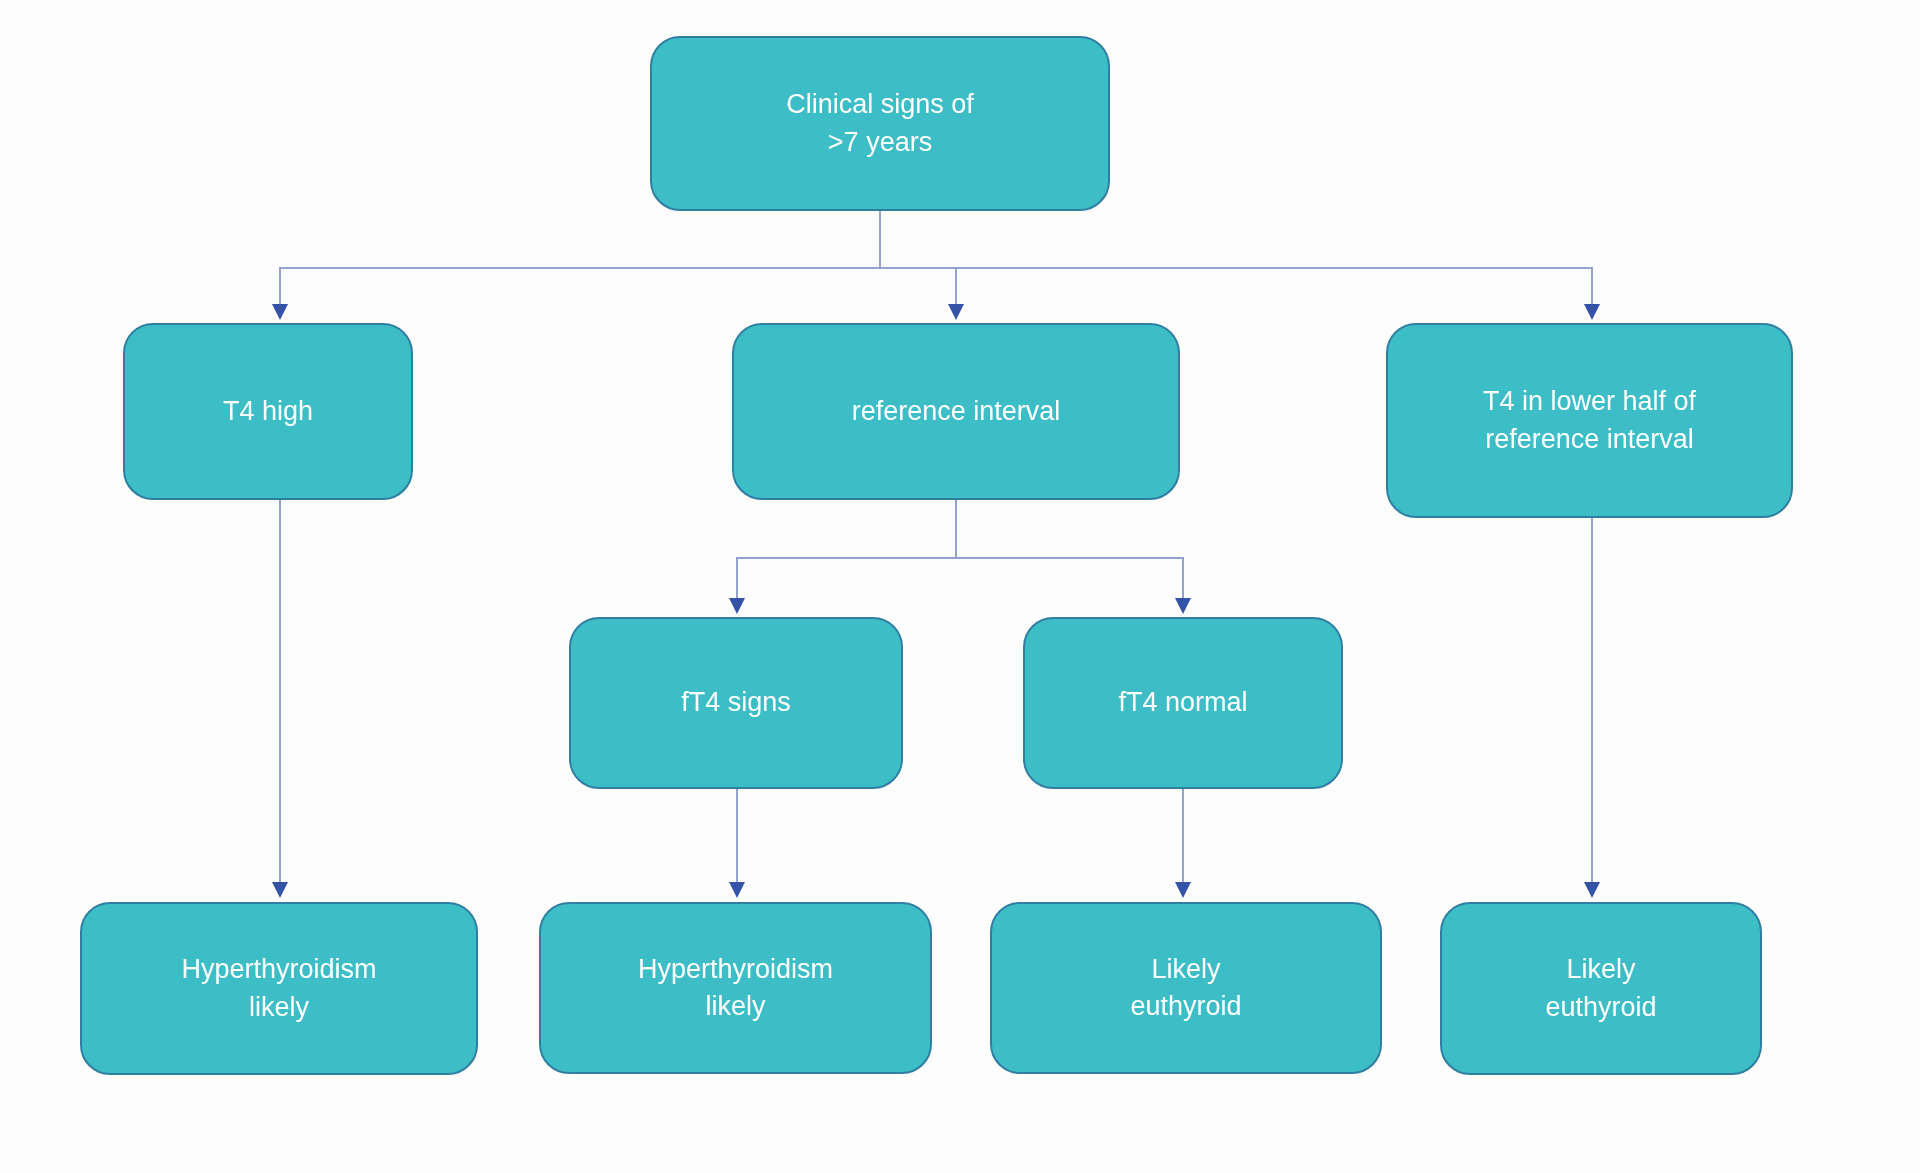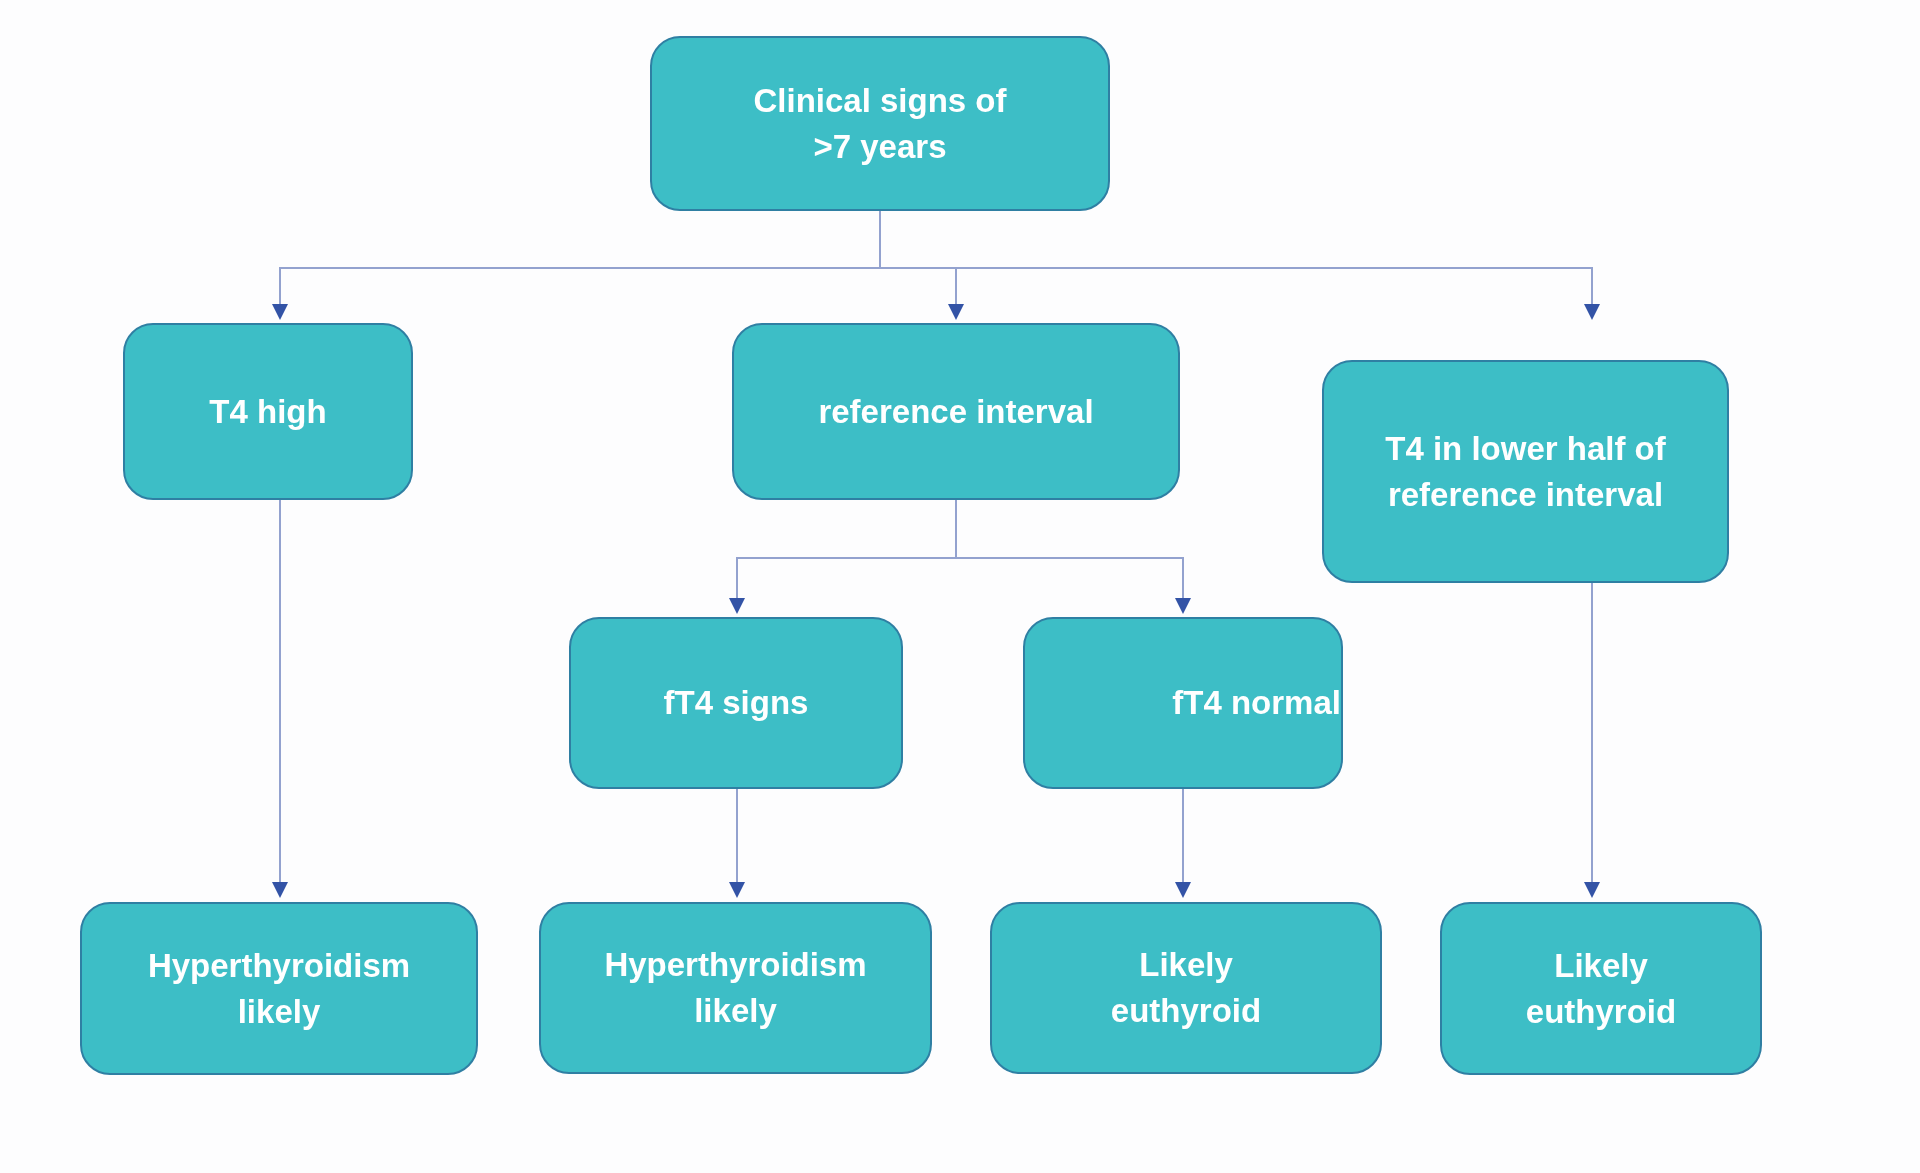--- a/index.html
+++ b/index.html
@@ -28,22 +28,22 @@
     box-sizing: border-box;
     background: var(--node-fill, #3dbec6);
     border: 2px solid var(--node-border, #2f7fa3);
     border-radius: 30px;
     display: flex;
     flex-direction: column;
     align-items: center;
     justify-content: center;
     text-align: center;
     color: var(--node-text, #ffffff);
-    font-weight: bold;
-    font-size: 33px;
+    font-weight: normal;
+    font-size: 27px;
     line-height: 1.38;
   }
   .node .line {
     white-space: nowrap;
     display: block;
   }
 </style>
 </head>
 <body>
 
@@ -68,28 +68,28 @@
       <div class="node" style="left: 650px; top: 36px; width: 460px; height: 175px;">
         <span class="line">Clinical signs of</span>
         <span class="line">&gt;7 years</span>
       </div>
       <div class="node" style="left: 123px; top: 323px; width: 290px; height: 177px;">
         <span class="line">T4 high</span>
       </div>
       <div class="node" style="left: 732px; top: 323px; width: 448px; height: 177px;">
         <span class="line">reference interval</span>
       </div>
-      <div class="node" style="left: 1322px; top: 323px; width: 407px; height: 223px; margin-top: 37px;">
+      <div class="node" style="left: 1386px; top: 323px; width: 407px; height: 195px;">
         <span class="line">T4 in lower half of</span>
         <span class="line">reference interval</span>
       </div>
       <div class="node" style="left: 569px; top: 617px; width: 334px; height: 172px;">
         <span class="line">fT4 signs</span>
       </div>
-      <div class="node" style="left: 1023px; top: 617px; width: 320px; height: 172px; align-items: flex-end;">
+      <div class="node" style="left: 1023px; top: 617px; width: 320px; height: 172px;">
         <span class="line">fT4 normal</span>
       </div>
       <div class="node" style="left: 80px; top: 902px; width: 398px; height: 173px;">
         <span class="line">Hyperthyroidism</span>
         <span class="line">likely</span>
       </div>
       <div class="node" style="left: 539px; top: 902px; width: 393px; height: 172px;">
         <span class="line">Hyperthyroidism</span>
         <span class="line">likely</span>
       </div>

